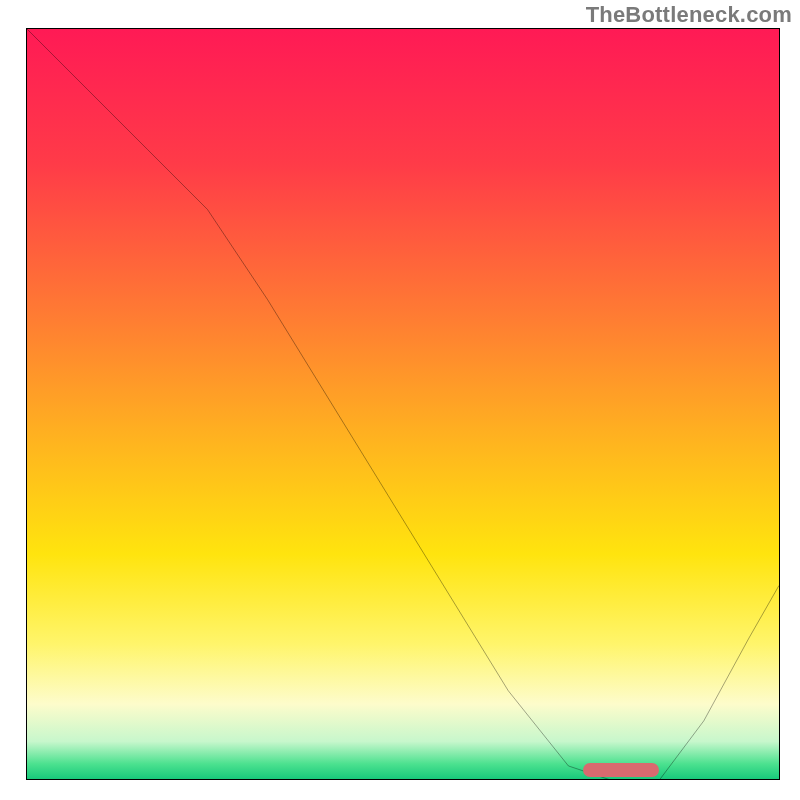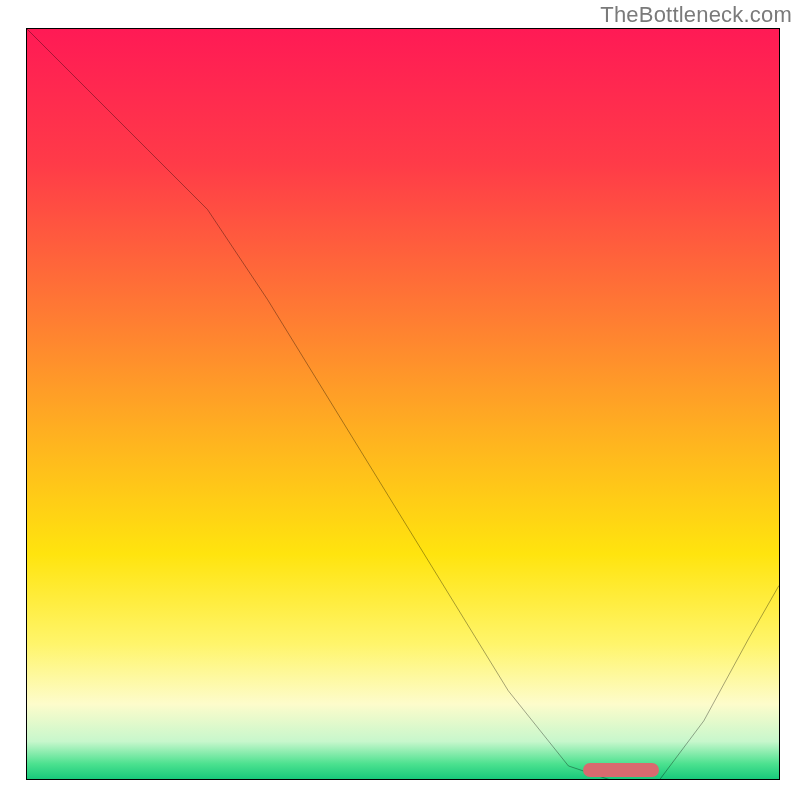--- a/index.html
+++ b/index.html
@@ -14,21 +14,21 @@
     position: relative;
     width: 800px;
     height: 800px;
   }
   .watermark {
     position: absolute;
     top: 2px;
     right: 8px;
     color: #7a7a7a;
     font-size: 22px;
-    font-weight: 400;
+    font-weight: 700;
     letter-spacing: 0.2px;
   }
   .plot {
     position: absolute;
     left: 26px;
     top: 28px;
     width: 754px;
     height: 752px;
     border: 1px solid #000;
     box-sizing: border-box;

